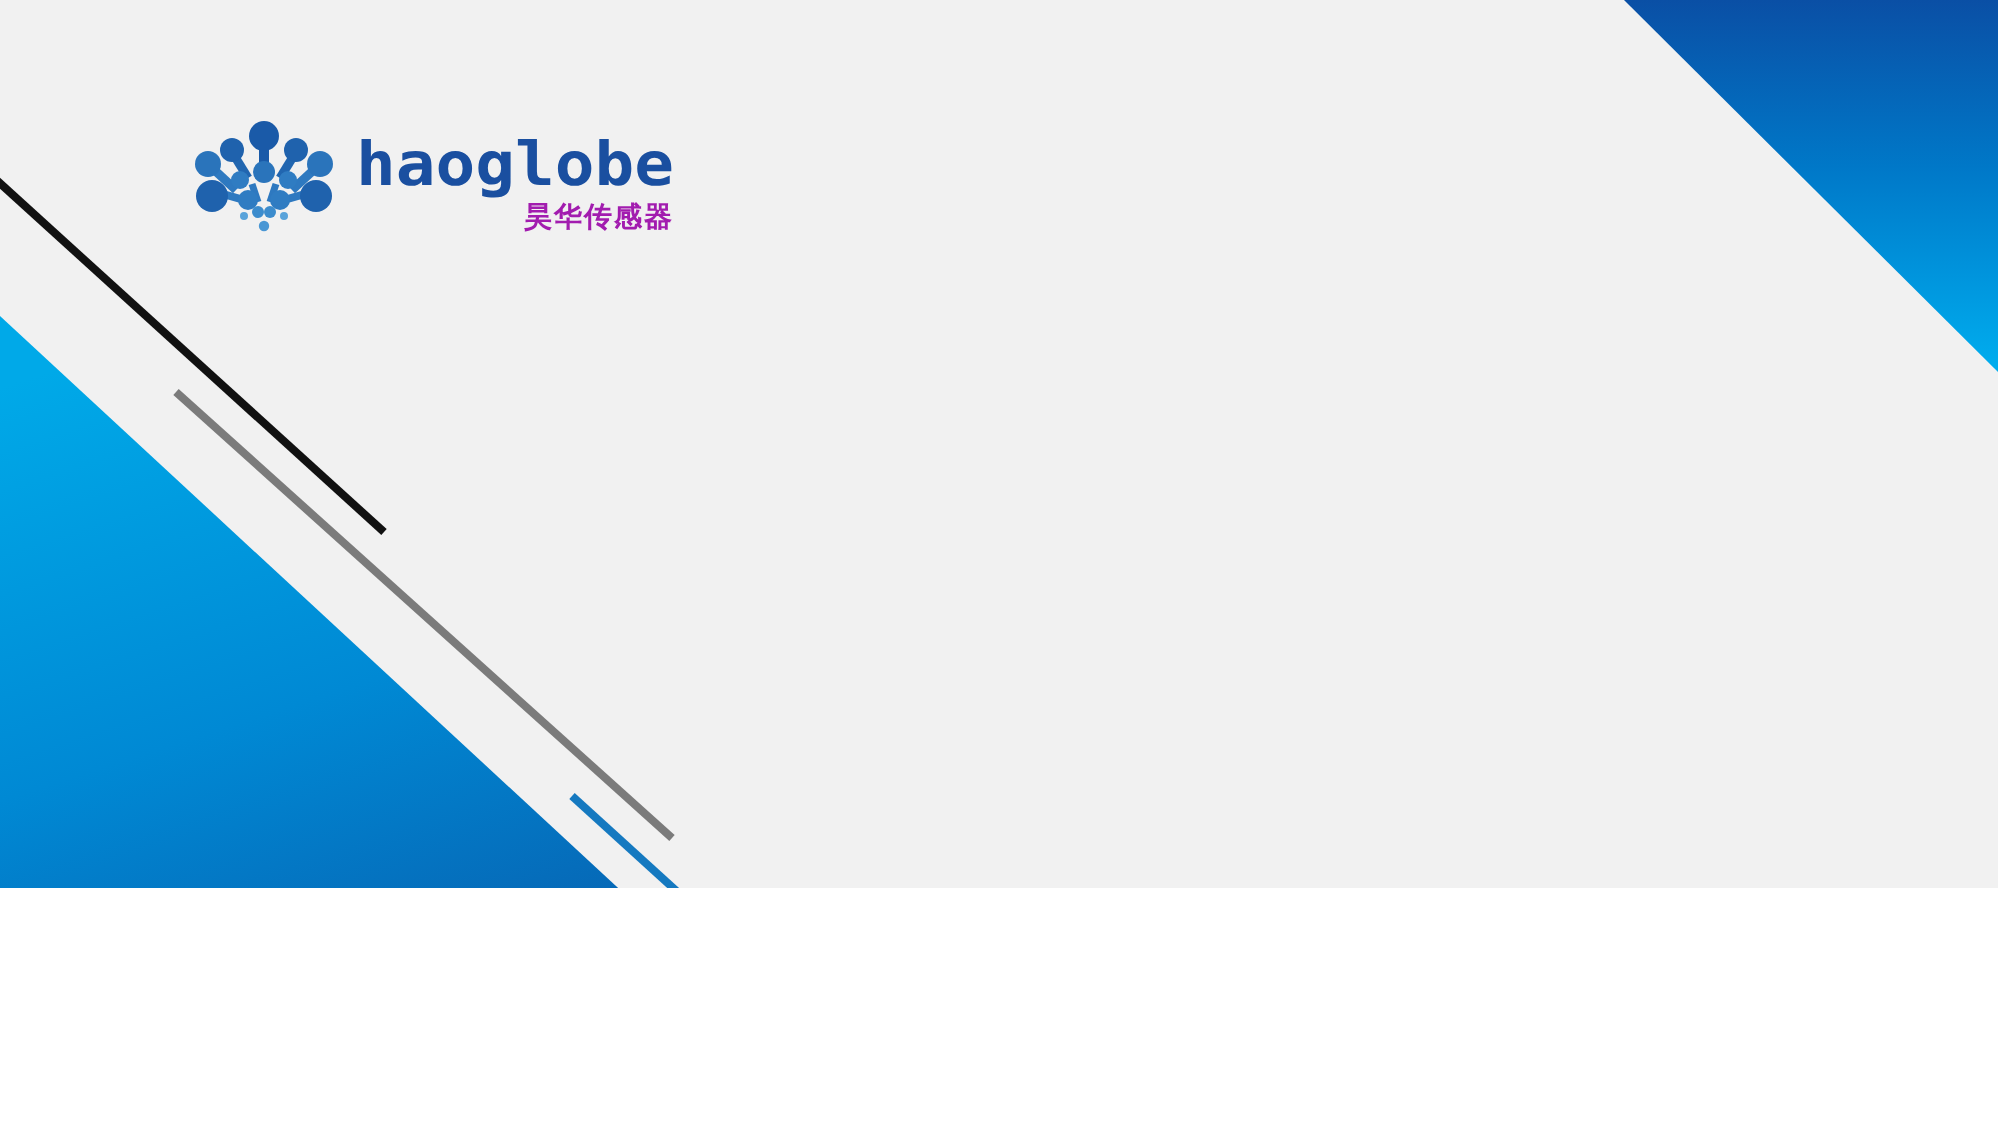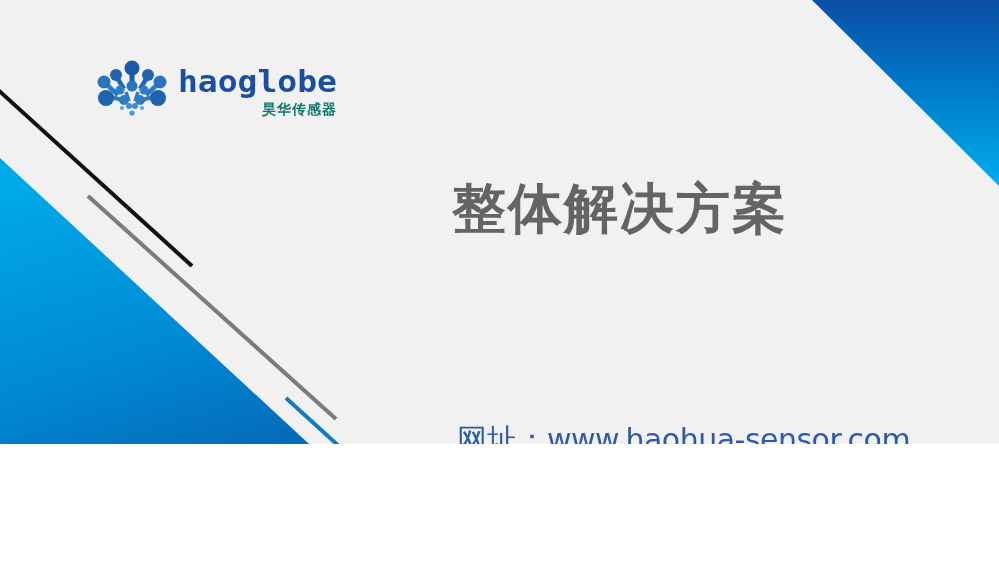--- a/index.html
+++ b/index.html
@@ -59,21 +59,21 @@
     color: #1a4fa0;
     transform: scaleY(0.92);
     transform-origin: left bottom;
   }
   .logo-sub {
     margin-top: 5px;
     font-family: "DejaVu Sans", sans-serif;
     font-size: 14px;
     font-weight: bold;
     letter-spacing: 1px;
-    color: #0f766e;
+    color: #a21caf;
   }
 
   
   .headline {
     position: absolute;
     left: 320px;
     top: 168px;
     width: 600px;
     color: #646464;
     font-family: "DejaVu Sans", sans-serif;
@@ -172,20 +172,16 @@
         <circle cx="46" cy="49" r="2" fill="#59a3da"></circle>
       </g>
     </svg>
     <div class="logo-text">
       <span class="logo-wordmark">haoglobe</span>
       <span class="logo-sub">昊华传感器</span>
     </div>
   </div>
 
   <div class="headline">
-    <span class="headline-line-2">整体解决方案</span>
   </div>
 
-  <div class="website">
-    <span class="website-label">网址：</span><span class="website-url">www.haohua-sensor.com</span>
-  </div>
 
 </div>
 
 </body></html>

